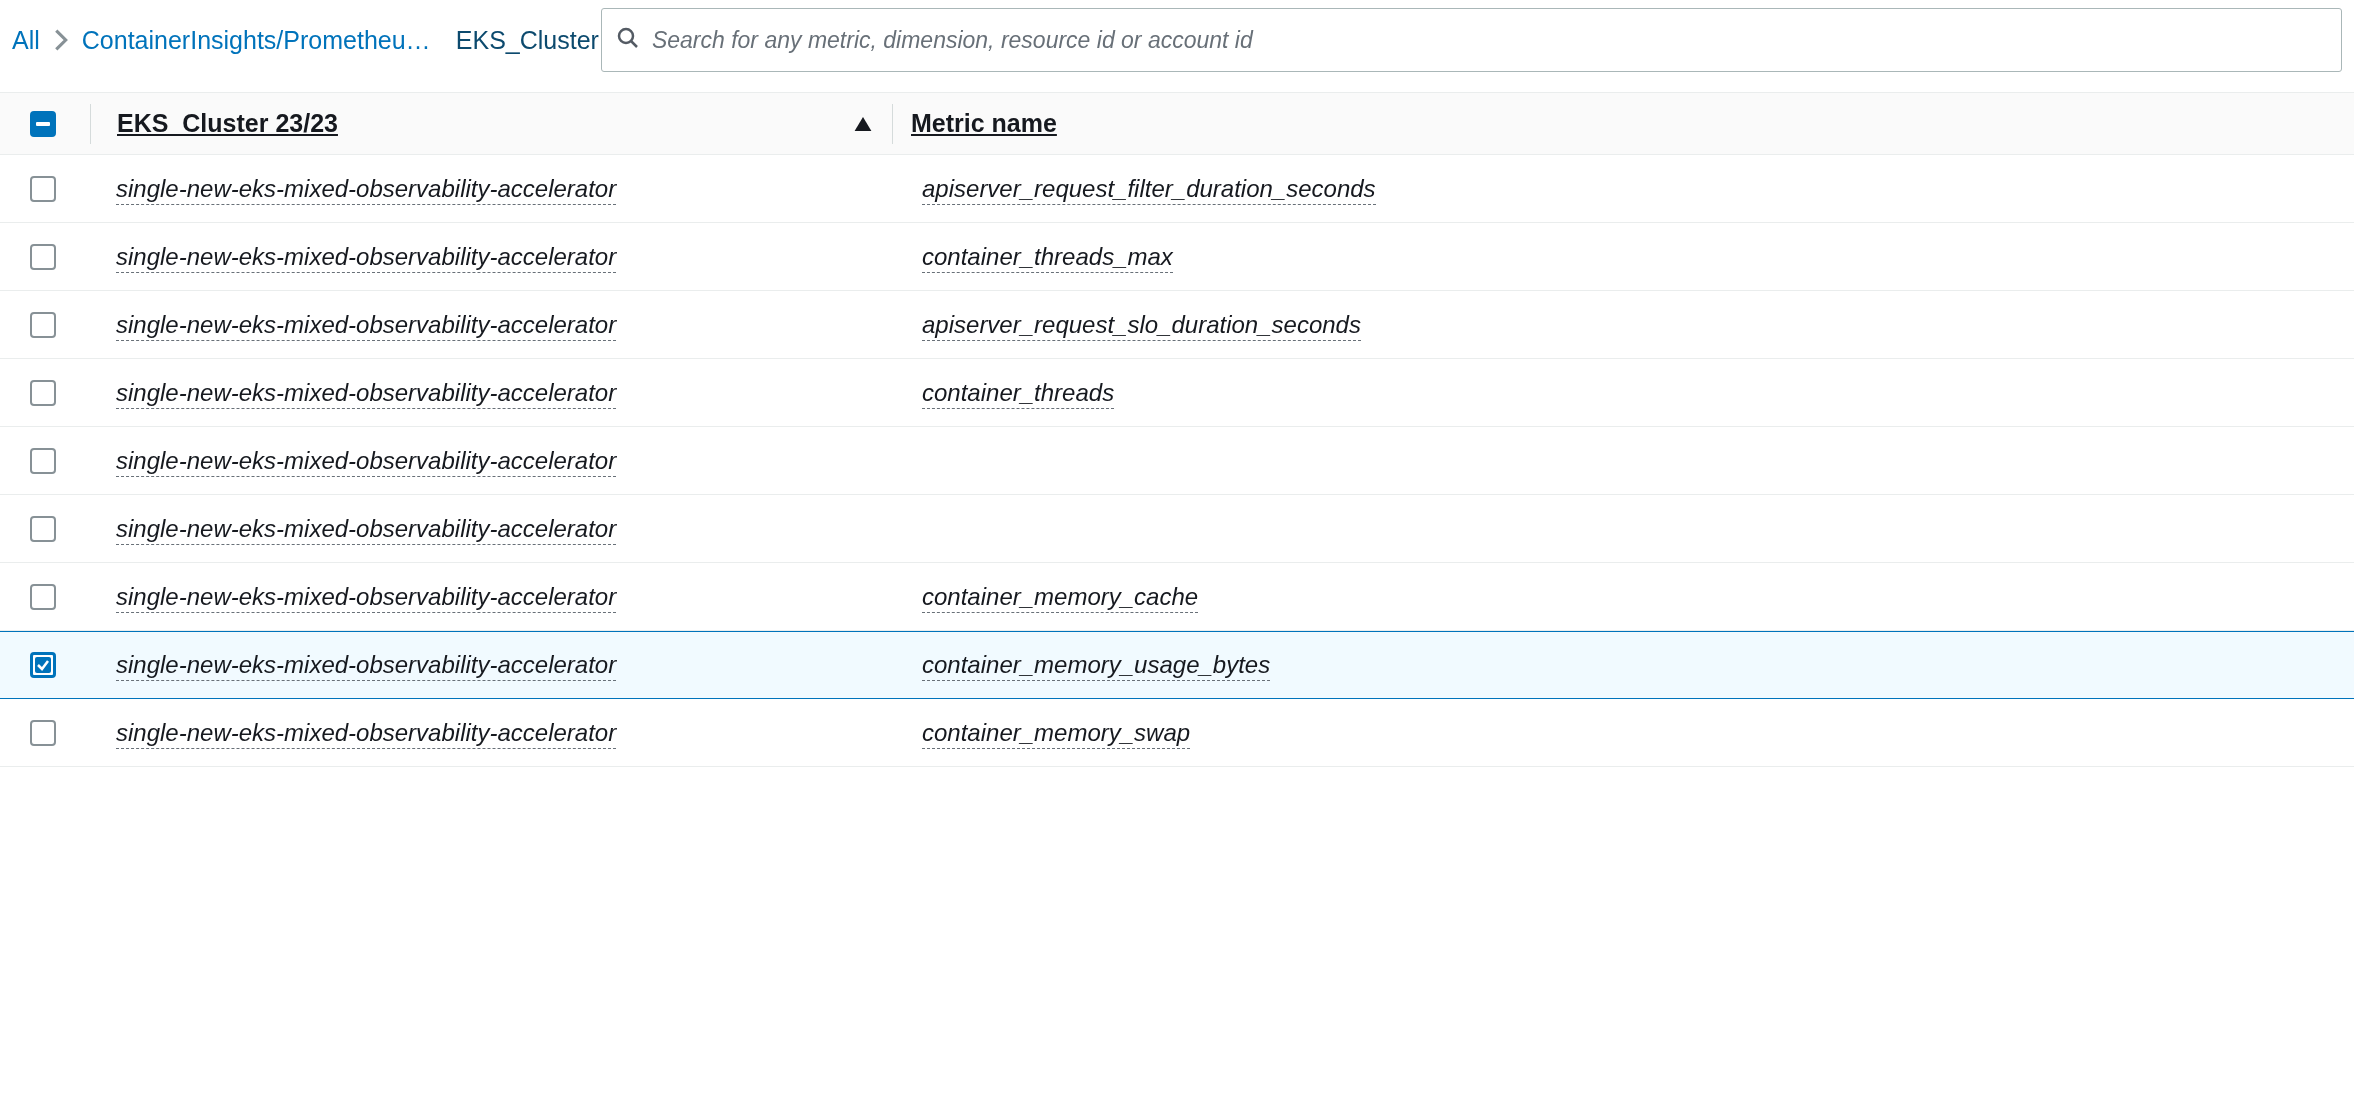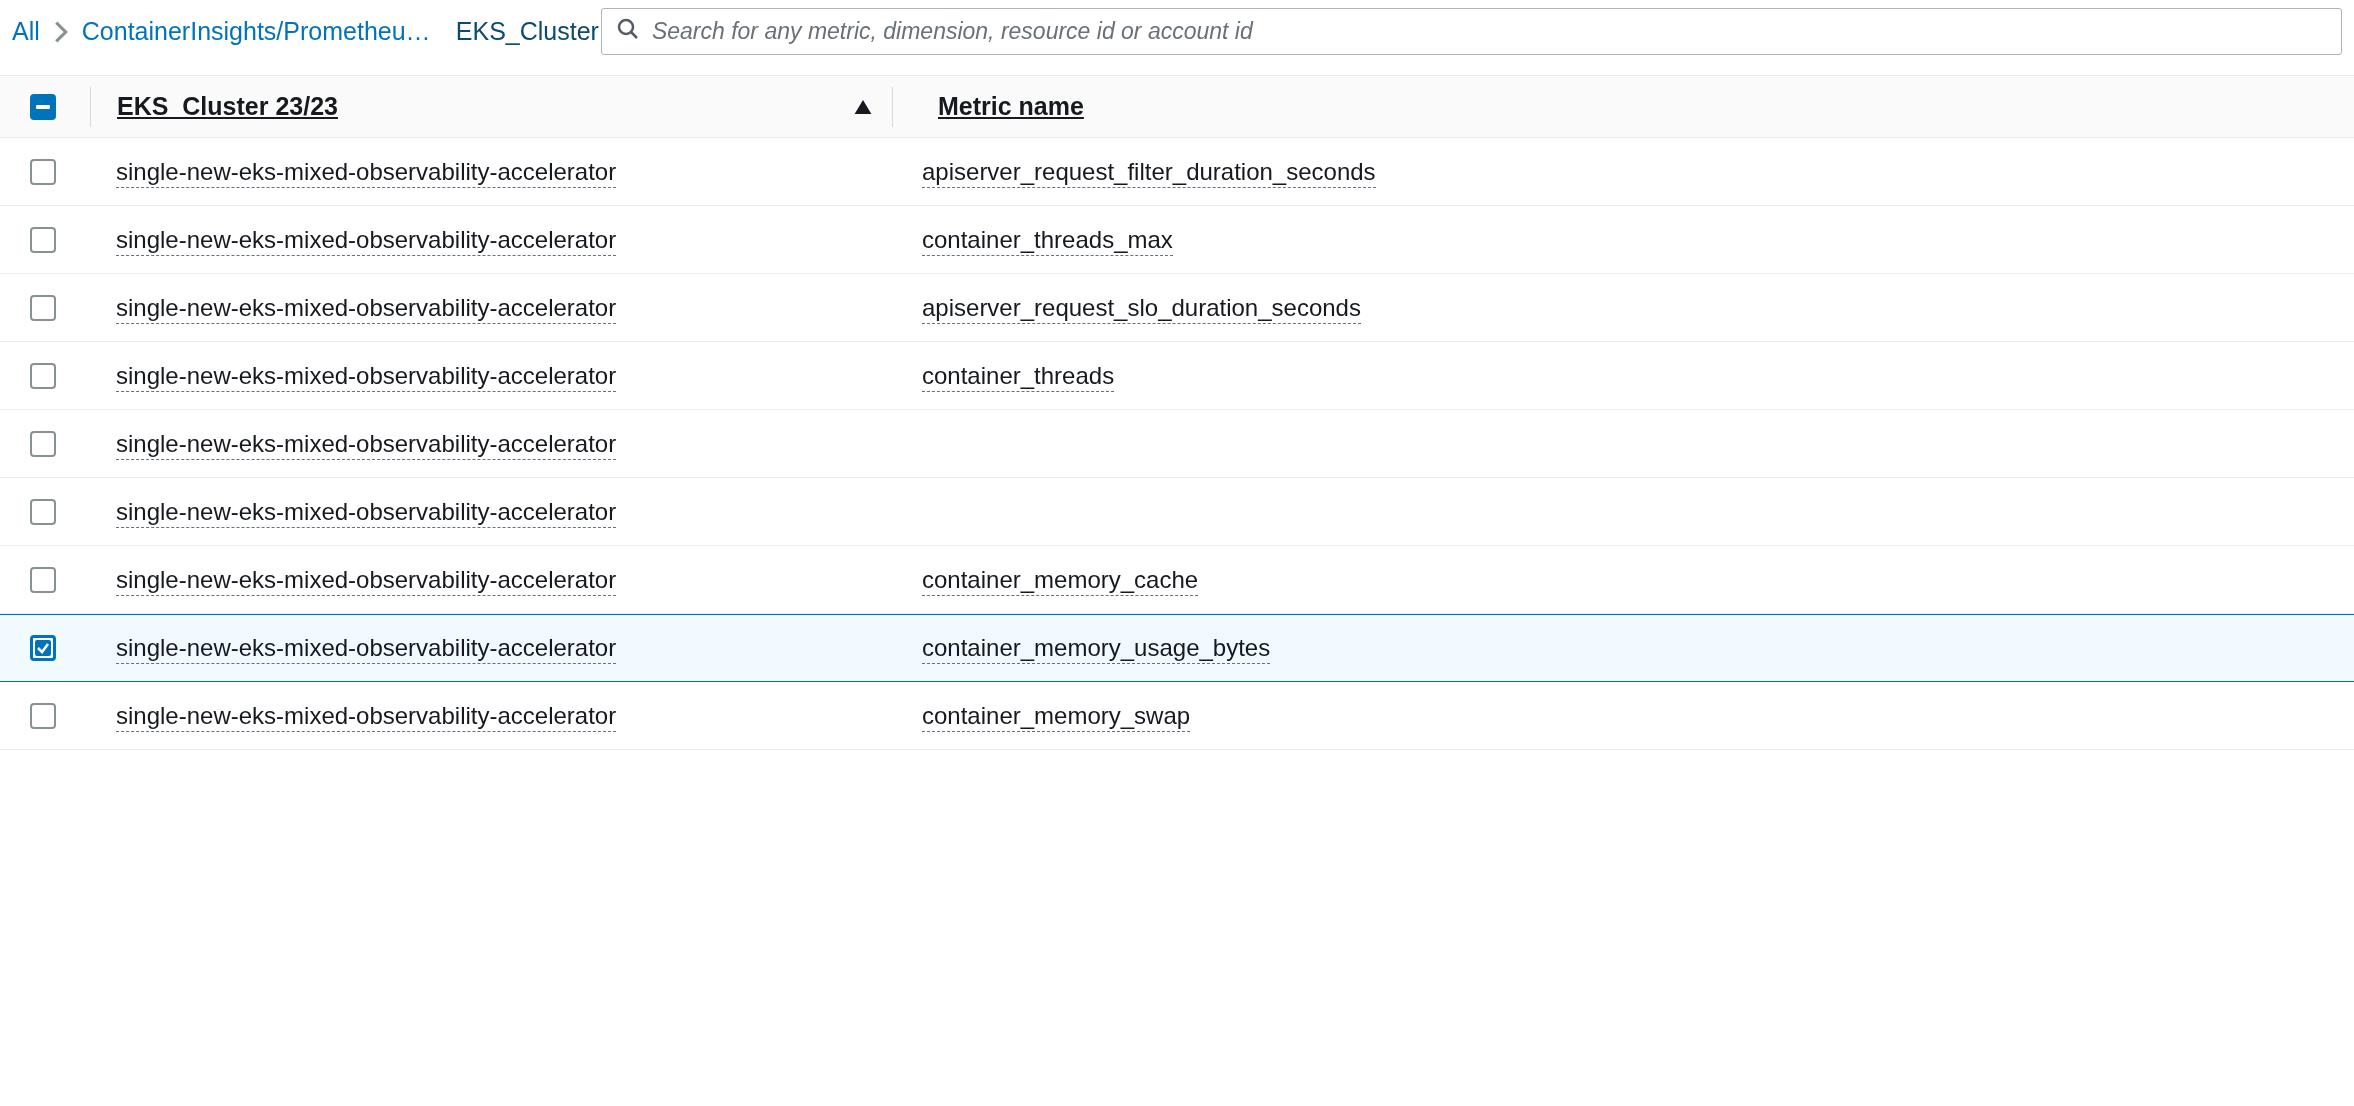--- a/index.html
+++ b/index.html
@@ -49,21 +49,21 @@
   .bc-current {
     color: #0c4a6e;
   }
 
   .search-wrap {
     flex: 1;
     display: flex;
     align-items: center;
     border: 1px solid #aab7b8;
     border-radius: 3px;
-    height: 47px;
+    height: 64px;
     padding: 0 14px;
     gap: 12px;
     background: #ffffff;
   }
   .search-wrap svg {
     flex-shrink: 0;
   }
   .search-input {
     flex: 1;
     border: none;
@@ -112,36 +112,37 @@
     font-size: 25px;
     color: #16191f;
   }
   .sort-arrow {
     color: #16191f;
   }
   .col-metric-head {
     flex: 1;
     display: flex;
     align-items: center;
-    padding-left: 45px;
+    padding-left: 18px;
     font-weight: 700;
     font-size: 25px;
     color: #16191f;
     border-left: 1px solid #d5dbdb;
     min-height: 40px;
   }
 
   
   .row {
     display: flex;
     align-items: center;
     border-bottom: 1px solid #eaeded;
     height: 68px;
     padding: 0 20px 0 30px;
     background: #ffffff;
+    font-style: italic;
   }
   .row.selected {
     background: #f1faff;
     border-top: 1px solid #0073bb;
     border-bottom: 1px solid #0073bb;
   }
   .row .cell-cluster {
     flex: 0 0 802px;
     padding-left: 26px;
   }

